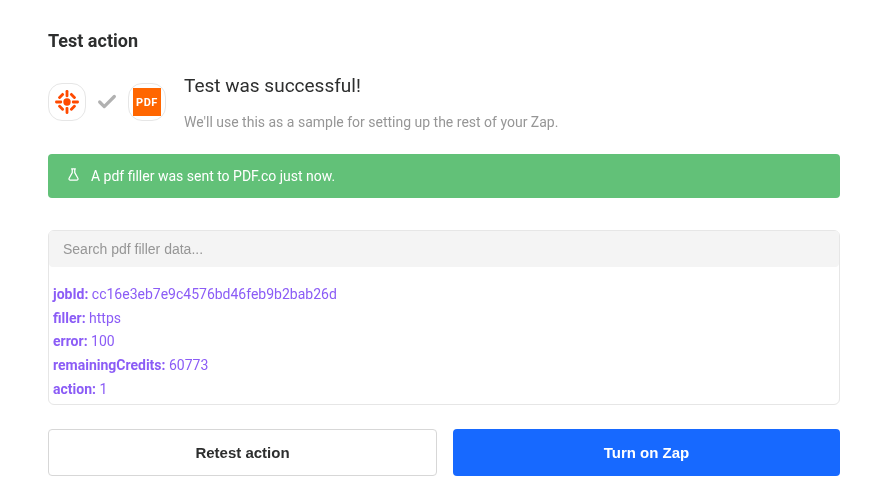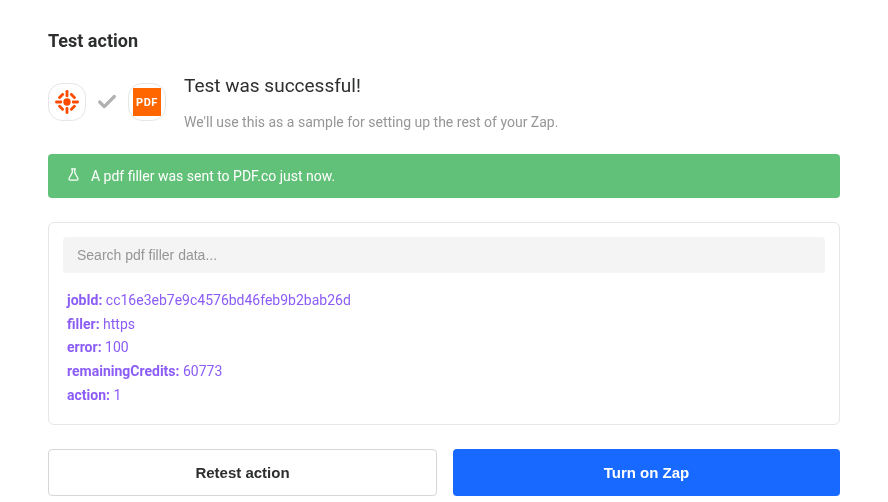--- a/index.html
+++ b/index.html
@@ -76,31 +76,31 @@
     }
     .banner {
       background: #62c178;
       color: #ffffff;
       padding: 13px 18px;
       font-size: 14px;
       border-radius: 4px;
       display: flex;
       align-items: center;
       gap: 10px;
-      margin-bottom: 24px;
+      margin-bottom: 32px;
     }
     .banner svg {
       width: 15px;
       height: 15px;
       flex-shrink: 0;
     }
     .results-card {
       border: 1px solid #e6e6e6;
       border-radius: 6px;
-      padding: 14px;
+      padding: 0;
     }
     .search-input {
       width: 100%;
       padding: 10px 14px;
       font-size: 14px;
       color: #333;
       background: #f4f4f4;
       border: none;
       border-radius: 4px;
       outline: none;

